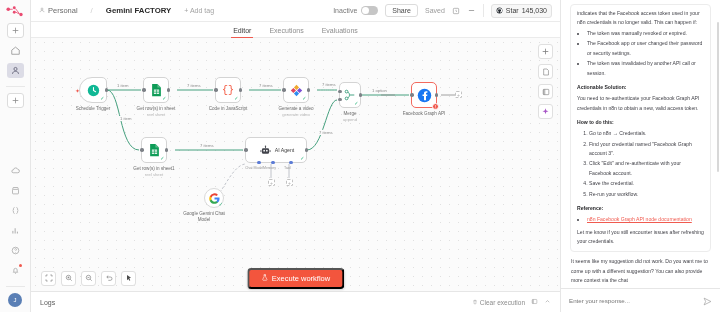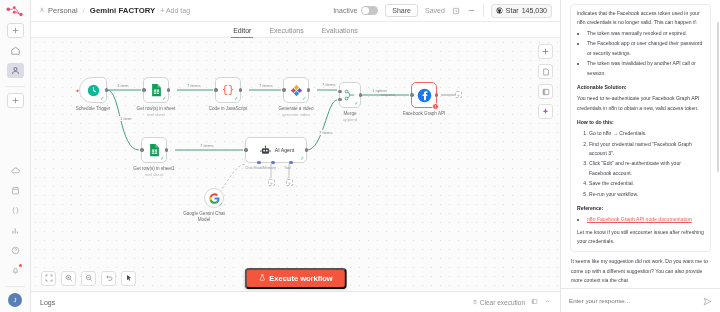--- a/index.html
+++ b/index.html
@@ -38,21 +38,21 @@
     display:flex;align-items:center;justify-content:center;
     margin-bottom:5px;
   }
   .notif-dot{position:absolute;width:3px;height:3px;border-radius:50%;background:#f05a4f;transform:translate(5px,-5px);}
 
   
   .center { position: relative; width: 529px; flex:0 0 529px; height:312px; background:#fff; display:flex; flex-direction:column;}
   .topbar {
     height: 22px; border-bottom: 1px solid #ebebeb;
     display:flex; align-items:center; padding: 0 8px;
-    font-size: 7.5px; color:#4b4b4b; gap:5px;
+    font-size: 7.5px; color:#4b4b4b; gap:13px;
     background:#fff;
   }
   .crumb { display:flex; align-items:center; gap:3px; color:#6b6b6b; }
   .crumb .ic { color:#9b9b9b; }
   .crumb-sep { color:#cfcfcf; font-size:8px; }
   .wf-title { font-weight:bold; color:#2b2b2b; font-size:7.8px; }
   .add-tag { color:#a3a3a3; font-size:7px; }
   .topbar-right { margin-left:auto; display:flex; align-items:center; gap:7px; }
   .toggle-wrap { display:flex; align-items:center; gap:4px; }
   .toggle-label { color:#7a7a7a; font-size:7px; }
@@ -151,21 +151,20 @@
   }
   .tb-btn{
     width:15px;height:15px;border:1px solid #e0e0e0;border-radius:3px;background:#fff;
     display:flex;align-items:center;justify-content:center;color:#7b7b7b;
   }
   .exec-btn{
     position:absolute;left:50%;transform:translateX(-50%);
     background:#f3553d;color:#fff;border-radius:4px;font-size:7.5px;
     padding:4px 12px;display:flex;align-items:center;gap:4px;white-space:nowrap;
     box-shadow:0 1px 2px rgba(0,0,0,.15);
-    font-weight:bold;
   }
 
   
   .logsbar{
     position:absolute;left:0;bottom:0;width:529px;height:21px;
     border-top:1px solid #e6e6e6;background:#fff;
     display:flex;align-items:center;padding:0 9px;font-size:7px;color:#5b5b5b;
   }
   .logs-right{margin-left:auto;display:flex;align-items:center;gap:6px;color:#8b8b8b;font-size:6.5px;}
 

